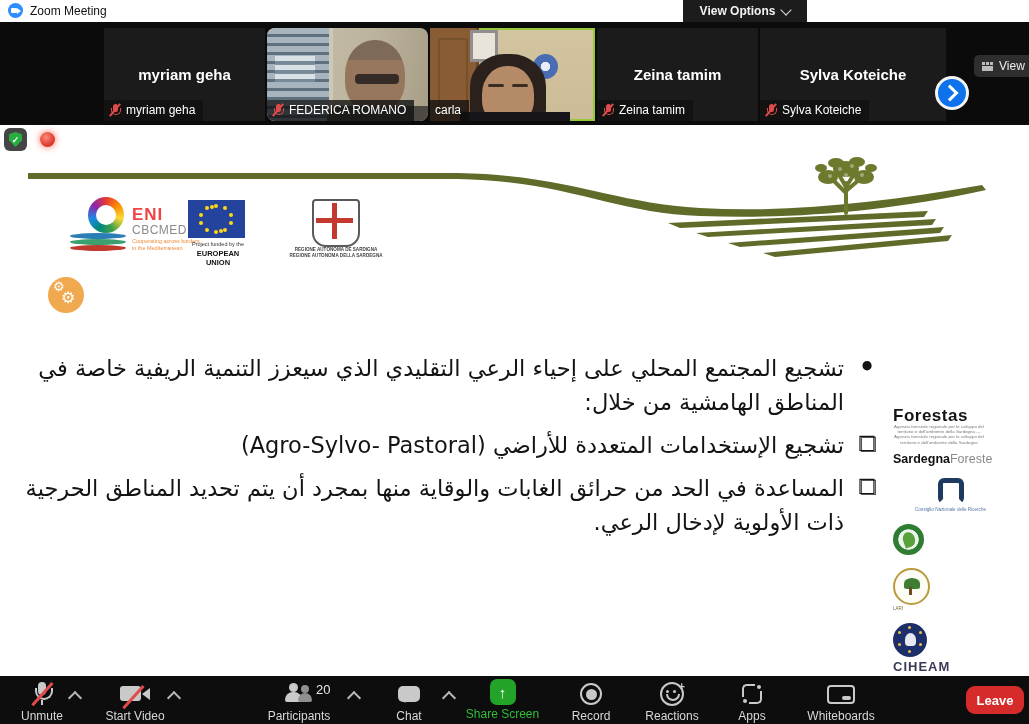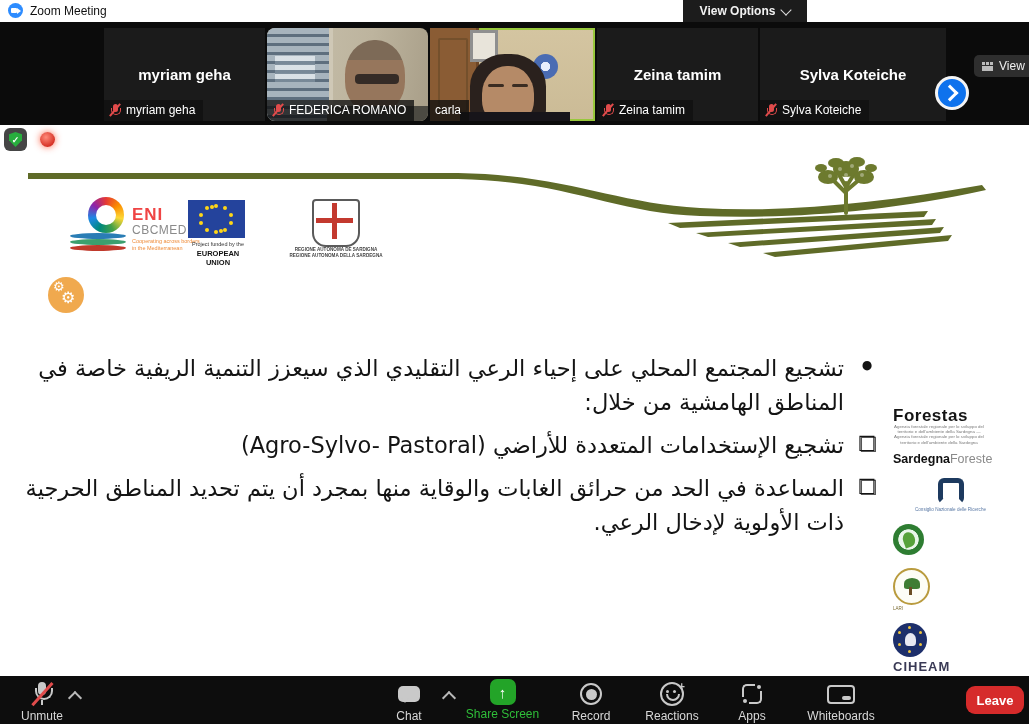--- a/index.html
+++ b/index.html
@@ -381,21 +381,45 @@
             <i class="body"></i>
             <i class="stand"></i>
             <i class="base"></i>
             <i class="slash"></i>
           </div>
         </div>
       <div class="lbl">Unmute</div>
       <div class="chev-up" style="left:70px;"></div>
     </div>
 
-
+    <div class="titem" style="left:90px;width:90px;">
+      <div class="ico">
+          <div class="cam">
+            <i class="bodyc"></i>
+            <i class="lens"></i>
+            <i class="slash" style="left:12px;"></i>
+          </div>
+        </div>
+      <div class="lbl">Start Video</div>
+      <div class="chev-up" style="left:79px;"></div>
+    </div>
+
+    <div class="titem" style="left:238px;width:122px;">
+      <div class="ico">
+          <div class="ppl">
+            <i class="p1h"></i>
+            <i class="p1b"></i>
+            <i class="p2h"></i>
+            <i class="p2b"></i>
+        <span class="count">20</span>
+          </div>
+        </div>
+      <div class="lbl">Participants</div>
+      <div class="chev-up" style="left:111px;"></div>
+    </div>
 
     <div class="titem" style="left:372px;width:74px;">
       <div class="ico">
           <div class="bubble"></div>
         </div>
       <div class="lbl">Chat</div>
       <div class="chev-up" style="left:72px;"></div>
     </div>
 
     <div class="titem" style="left:455px;width:95px;">

